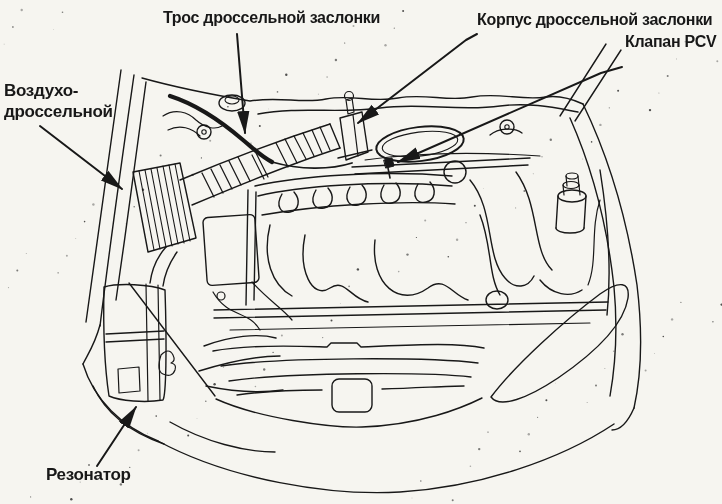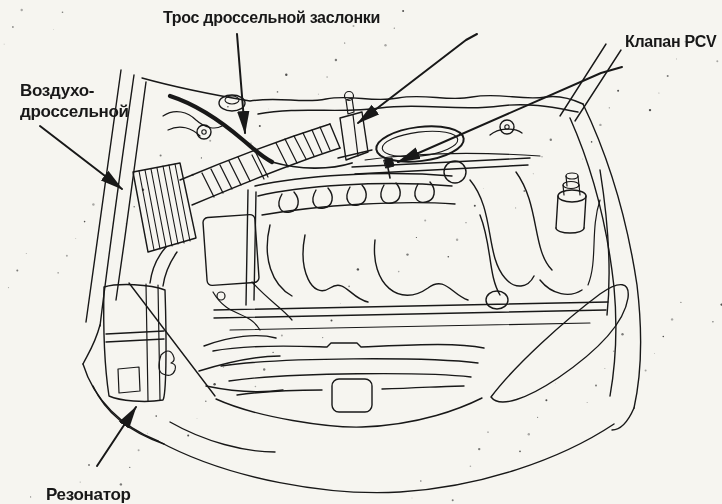--- a/index.html
+++ b/index.html
@@ -315,20 +315,21 @@
         <path d="M237,34 L245,133" marker-end="url(#ah)"></path>
         <path d="M477,34 L466,40 L358,123" marker-end="url(#ah)"></path>
         <path d="M622,67 L601,73 L398,162" marker-end="url(#ah)"></path>
         <path d="M40,126 L122,189" marker-end="url(#ah)"></path>
         <path d="M97,466 L136,407" marker-end="url(#ah)"></path>
       </g>
     </g>
   </svg>
 
   <div class="lbl" style="left:163px; top:8px">Трос дроссельной заслонки</div>
+  <div class="lbl" style="left:477px; top:10px">Корпус дроссельной заслонки</div>
   <div class="lbl" style="left:625px; top:32px">Клапан PCV</div>
-  <div class="lbl lbl-lg" style="left:20px; top:80px">
+  <div class="lbl lbl-lg" style="left:4px; top:80px">
     <span>Воздухо-</span>
     <span>дроссельной</span>
   </div>
-  <div class="lbl lbl-lg" style="left:46px; top:484px">Резонатор</div>
+  <div class="lbl lbl-lg" style="left:46px; top:464px">Резонатор</div>
 
 </div>
 
 </body></html>

